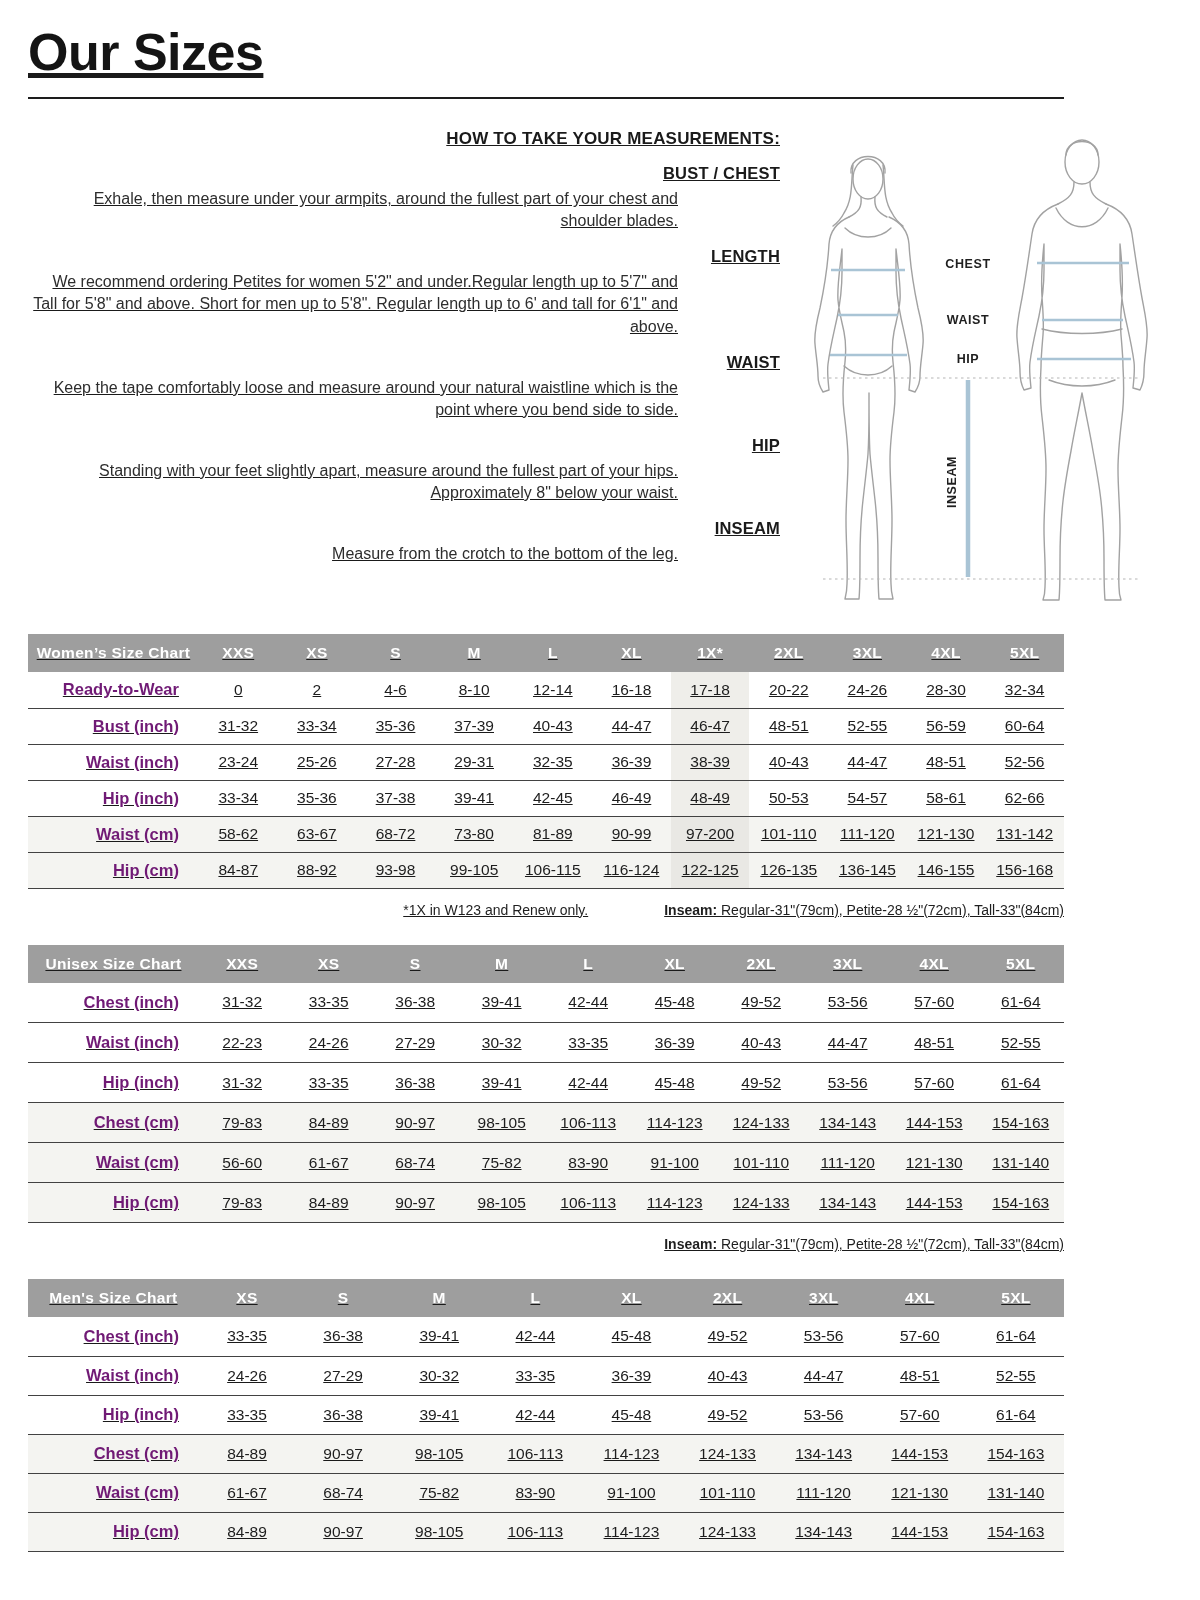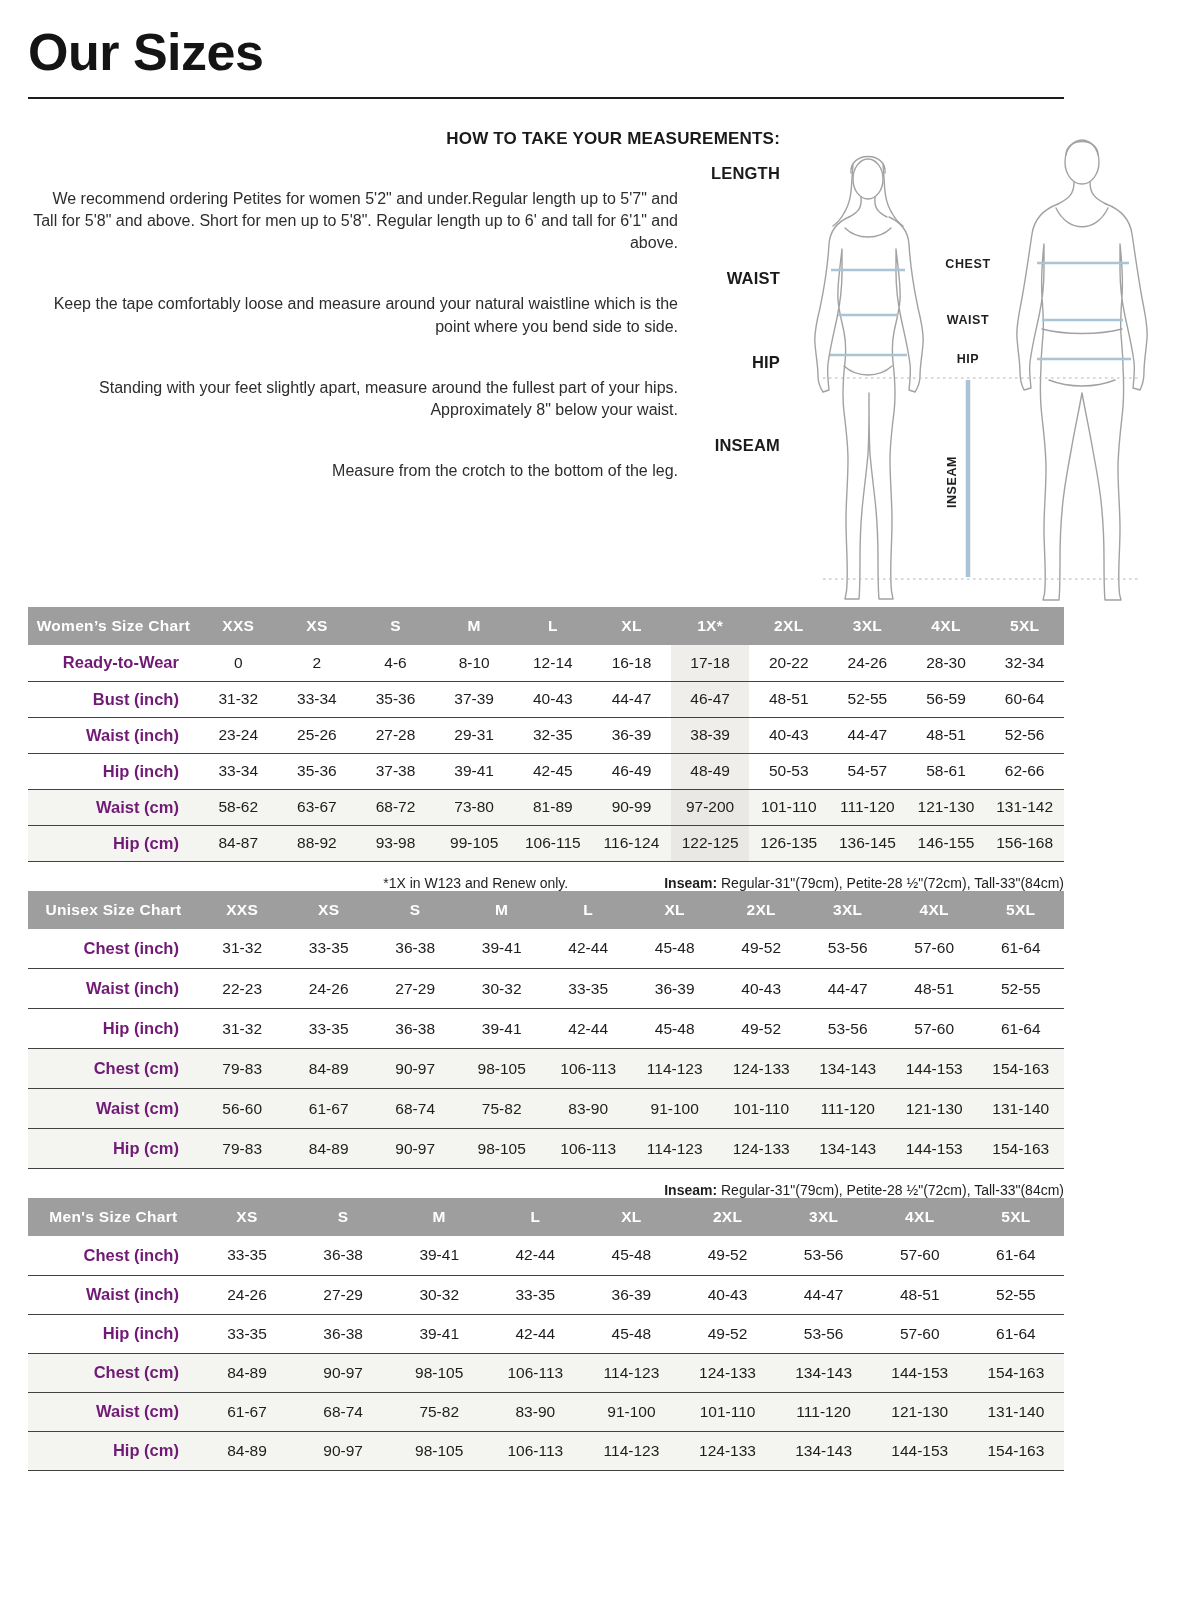--- a/index.html
+++ b/index.html
@@ -11,67 +11,71 @@
     --divider:#424242;
     --ink:#1a1a1a;
   }
   *{box-sizing:border-box;}
   html,body{margin:0;padding:0;background:#fff;}
   body{
     width:1200px;height:1600px;overflow:hidden;
     font-family:"Liberation Sans","DejaVu Sans",sans-serif;
     color:var(--ink);
   }
-  .page{width:1092px;height:1600px;padding:16px 28px 30px;}
+  .page{width:1092px;height:1600px;padding:16px 28px 30px;text-decoration:underline;}
   
   h1{font-size:52px;line-height:1.1;font-weight:800;letter-spacing:-.5px;margin:8px 0 16px;color:#141414;}
   .rule{border:none;border-top:2.5px solid #1d1d1d;margin:0 0 26px;}
   
   .top{display:flex;align-items:flex-start;min-height:474px;text-align:right;}
   .guide{flex:0 0 752px;}
   .guide h2{font-size:17px;font-weight:700;margin:4px 0 6px;letter-spacing:.2px;}
   .sec h3{font-size:16.5px;font-weight:700;margin:15px 0 5px;letter-spacing:.2px;}
   .sec p{font-size:16px;line-height:1.38;margin:0;color:#2d2d2d;max-width:650px;}
   .diagram{margin-left:auto;width:400px;padding-top:2px;}
   .diagram svg{display:block;width:400px;height:480px;}
   .fig{fill:none;stroke:var(--outline);stroke-width:1.4;stroke-linecap:round;stroke-linejoin:round;}
   .blue{stroke:var(--blue);stroke-width:2.6;}
   .inseam{stroke:var(--blue);stroke-width:4.5;}
   .dot{stroke:var(--dotted);stroke-width:1.2;stroke-dasharray:2.5 3.5;}
   .dlabel{font:700 12.5px "Liberation Sans",sans-serif;fill:#1f1f1f;letter-spacing:.6px;}
   
-  .size-chart{}
+  .size-chart{margin-top:27px;}
   table{width:100%;border-collapse:collapse;table-layout:fixed;}
   thead tr{height:38px;}
   thead th{background:var(--header-bg);color:#fff;font-weight:700;font-size:15.5px;letter-spacing:.3px;text-align:center;}
   thead th.tl{width:16.5%;}
   tbody tr{border-bottom:1.5px solid var(--divider);}
   .t0 tbody tr{height:36px;}
   .t1 tbody tr{height:40px;}
   .t2 tbody tr{height:39px;}
   tbody th{font-size:16.5px;font-weight:700;text-align:right;padding-right:20px;color:#701a75;white-space:nowrap;}
   tbody td{font-size:15.5px;text-align:center;color:#1d1d1d;}
   tr.shaded th,tr.shaded td{background:var(--shade);}
   tbody td.hl{background:#efeeea;}
   tr.shaded td.hl{background:#e9e8e4;}
-  .notes{display:flex;justify-content:flex-end;gap:96px;margin-top:13px;font-size:14px;color:#1f1f1f;text-align:center;}
+  .notes{display:flex;justify-content:flex-end;gap:76px;margin-top:13px;font-size:14px;color:#1f1f1f;text-align:center;}
   .notes b{font-weight:700;}
 </style>
 </head>
 <body>
 
 <div class="page">
 
   <h1>Our Sizes</h1>
   <hr class="rule">
 
   <div class="top">
     <div class="guide">
       <h2>HOW TO TAKE YOUR MEASUREMENTS:</h2>
 
+      <div class="sec">
+        <h3>BUST / CHEST</h3>
+        <p>Exhale, then measure under your armpits, around the fullest part of your chest and shoulder blades.</p>
+      </div>
       <div class="sec">
         <h3>LENGTH</h3>
         <p>We recommend ordering Petites for women 5'2" and under.Regular length up to 5'7" and Tall for 5'8" and above. Short for men up to 5'8". Regular length up to 6' and tall for 6'1" and above.</p>
       </div>
       <div class="sec">
         <h3>WAIST</h3>
         <p>Keep the tape comfortably loose and measure around your natural waistline which is the point where you bend side to side.</p>
       </div>
       <div class="sec">
         <h3>HIP</h3>

